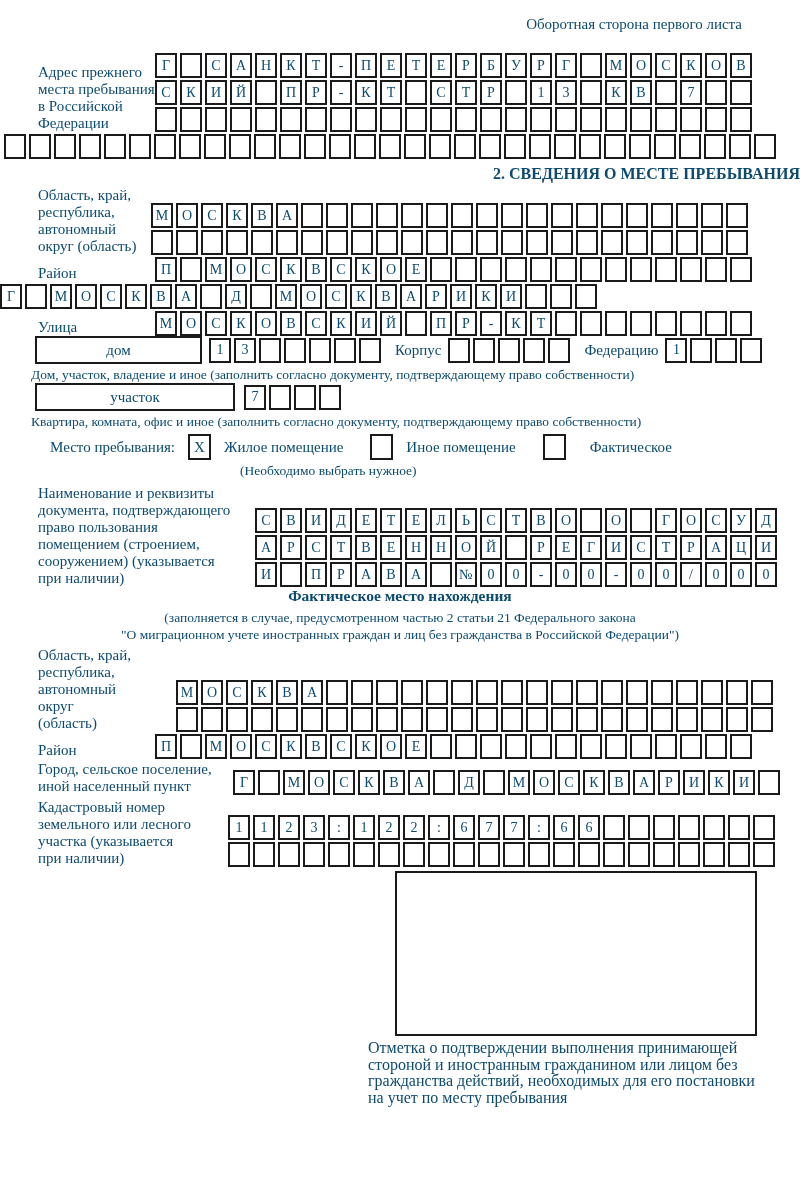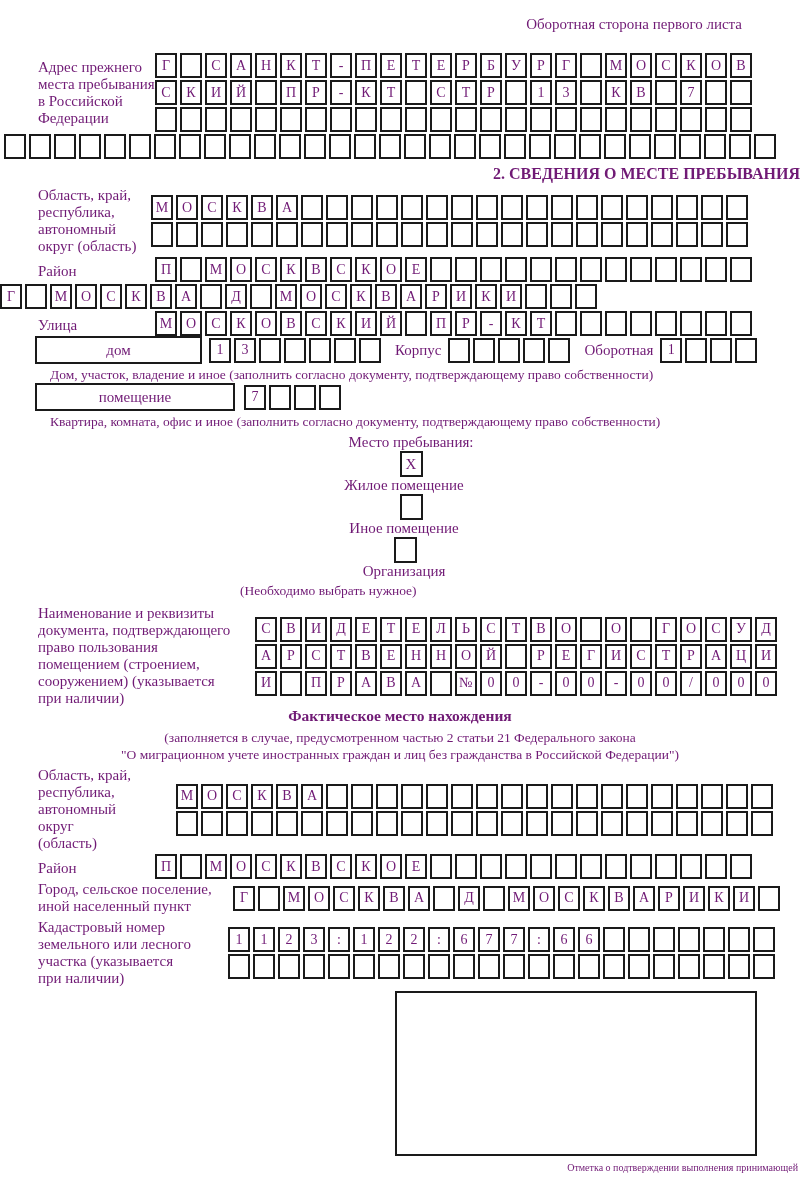--- a/index.html
+++ b/index.html
@@ -1,57 +1,57 @@
 <!DOCTYPE html>
 <html><head>
 <meta charset="utf-8">
 <style>
   html,body{margin:0;padding:0;background:#e8e8e8;}
   .page{
-    width:800px;height:1180px;margin:0 auto;background:#ffffff;color:#701a75;
+    width:800px;height:1180px;margin:0 auto;background:#ffffff;color:#0c4a6e;
     font-family:"Liberation Serif","DejaVu Serif",serif;font-size:15px;
     box-sizing:border-box;padding-top:8px;overflow:hidden;position:relative;
   }
   .header-note{text-align:right;padding-right:58px;font-size:15px;margin-top:8px;}
-  .row{display:flex;align-items:center;}
+  .row{display:flex;align-items:flex-end;}
   .label{flex:0 0 auto;box-sizing:border-box;padding-left:38px;line-height:17px;font-size:15px;}
   .w-prev{width:155px;}
   .w-region{width:151px;}
   .w-district{width:155px;padding-top:4px;}
   .w-city{width:180px;}
   .w-street{width:155px;padding-top:4px;}
   .w-doc{width:255px;}
   .w-city2{width:233px;}
   .w-cad{width:228px;}
   .cells{display:flex;flex-wrap:nowrap;}
   .grid .cells + .cells{margin-top:2px;}
   .cell{
     flex:0 0 auto;width:22px;height:25px;border:2px solid #1a1a1a;margin-right:3px;
     box-sizing:border-box;display:flex;align-items:center;justify-content:center;
     font-size:14px;background:#fff;
   }
   .full-row{padding-left:4px;margin-top:2px;}
   .center-note{font-size:13.5px;text-align:center;margin-top:3px;}
-  .left-note{font-size:13.5px;padding-left:50px;margin-top:3px;}
+  .left-note{font-size:13.5px;padding-left:31px;margin-top:3px;}
   .section-title{font-size:16px;font-weight:bold;text-align:right;margin-top:6px;margin-bottom:4px;}
   .mt2{margin-top:2px;} .mt4{margin-top:4px;} .mt6{margin-top:6px;}
   .house-row{display:flex;align-items:center;padding-left:35px;margin-top:0;}
   .wide-box{border:2px solid #1a1a1a;height:28px;box-sizing:border-box;display:flex;
     align-items:center;justify-content:center;font-size:15px;background:#fff;}
   .house-box{width:167px;margin-right:7px;}
   .apt-box{width:200px;margin-right:9px;}
   .inline-label{margin:0 7px 0 11px;font-size:15px;white-space:nowrap;}
-  .stay-row{display:flex;align-items:center;padding-left:22px;margin-top:4px;font-size:15px;flex-direction:column;}
+  .stay-row{display:flex;align-items:center;padding-left:50px;margin-top:4px;font-size:15px;}
   .checkbox{width:23px;height:26px;border:2px solid #1a1a1a;box-sizing:border-box;display:flex;
     align-items:center;justify-content:center;font-size:15px;margin:0 13px;flex:0 0 auto;}
   .opt-label{margin-right:14px;white-space:nowrap;text-align:center;}
   .fact-title{font-size:15.5px;font-weight:bold;text-align:center;margin-top:0;}
   .fact-note{font-size:13.5px;text-align:center;margin-top:4px;line-height:17px;}
   .stamp-box{width:362px;height:165px;border:2px solid #1a1a1a;margin-left:395px;margin-top:4px;box-sizing:border-box;}
-  .stamp-caption{width:430px;margin-left:368px;margin-top:4px;text-align:right;font-size:10px;line-height:16.5px;}
+  .stamp-caption{width:430px;margin-left:368px;margin-top:4px;text-align:left;font-size:16px;line-height:16.5px;}
 </style>
 </head>
 <body>
 
 <div class="page">
 
   <div class="header-note">Оборотная сторона первого листа</div>
 
   <div class="row" style="margin-top:20px;">
     <div class="label w-prev">Адрес прежнего<br>места пребывания<br>в Российской<br>Федерации</div>
@@ -331,49 +331,49 @@
         <span class="cell"></span>
       </div>
     <span class="inline-label">Корпус</span>
     <div class="cells">
         <span class="cell"></span>
         <span class="cell"></span>
         <span class="cell"></span>
         <span class="cell"></span>
         <span class="cell"></span>
       </div>
-    <span class="inline-label">Оборотная</span>
+    <span class="inline-label">Федерацию</span>
     <div class="cells">
         <span class="cell">1</span>
         <span class="cell"></span>
         <span class="cell"></span>
         <span class="cell"></span>
       </div>
   </div>
   <div class="left-note">Дом, участок, владение и иное (заполнить согласно документу, подтверждающему право собственности)</div>
 
   <div class="house-row">
-    <div class="wide-box apt-box">помещение</div>
+    <div class="wide-box apt-box">участок</div>
     <div class="cells">
         <span class="cell">7</span>
         <span class="cell"></span>
         <span class="cell"></span>
         <span class="cell"></span>
       </div>
   </div>
   <div class="left-note">Квартира, комната, офис и иное (заполнить согласно документу, подтверждающему право собственности)</div>
 
   <div class="stay-row">
     <span>Место пребывания:</span>
     <span class="checkbox">X</span>
     <span class="opt-label">Жилое помещение</span>
     <span class="checkbox"></span>
     <span class="opt-label">Иное помещение</span>
     <span class="checkbox" style="margin-right:24px;"></span>
-    <span class="opt-label">Организация</span>
+    <span class="opt-label">Фактическое</span>
   </div>
   <div class="left-note" style="padding-left:240px;">(Необходимо выбрать нужное)</div>
 
   <div class="row mt6">
     <div class="label w-doc">Наименование и реквизиты<br>документа, подтверждающего<br>право пользования<br>помещением (строением,<br>сооружением) (указывается<br>при наличии)</div>
     <div class="grid">
       <div class="cells">
           <span class="cell">С</span>
           <span class="cell">В</span>
           <span class="cell">И</span>

